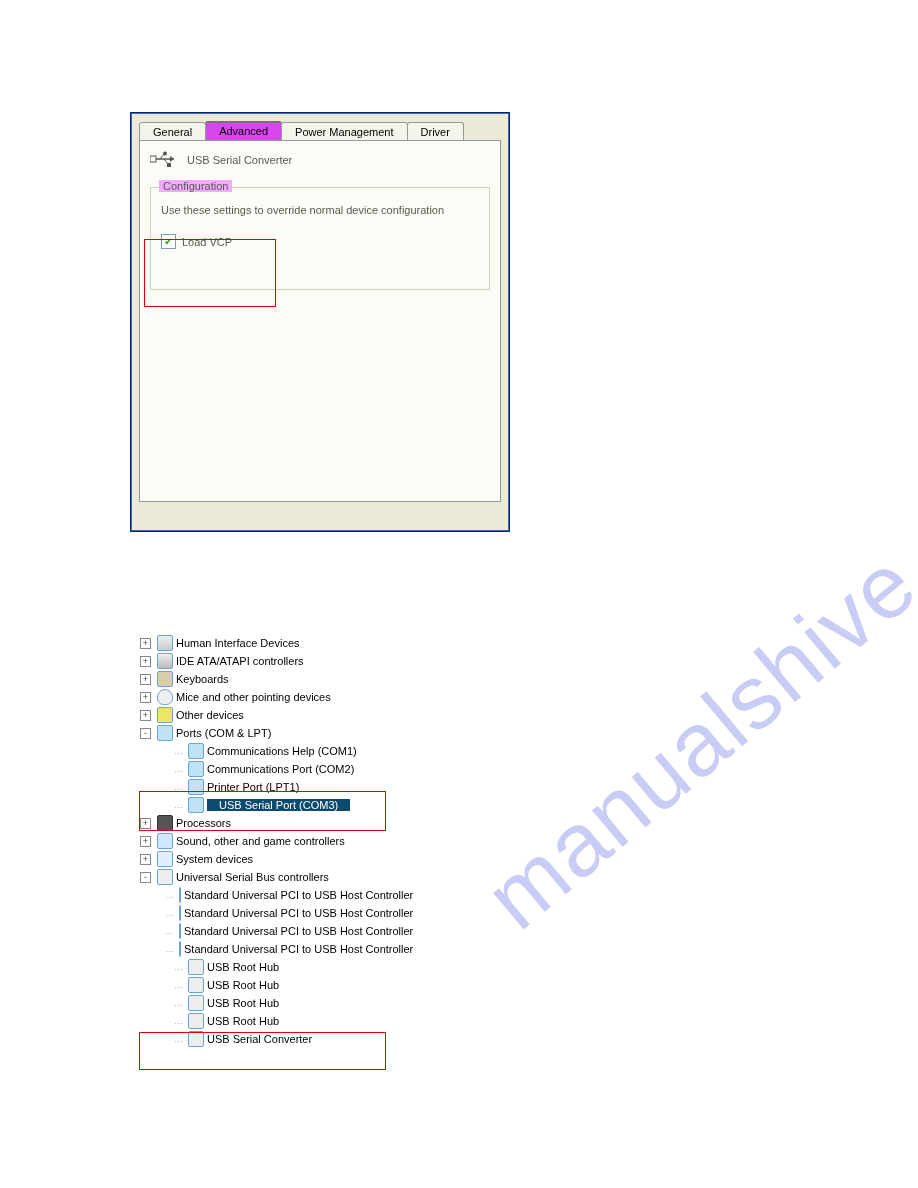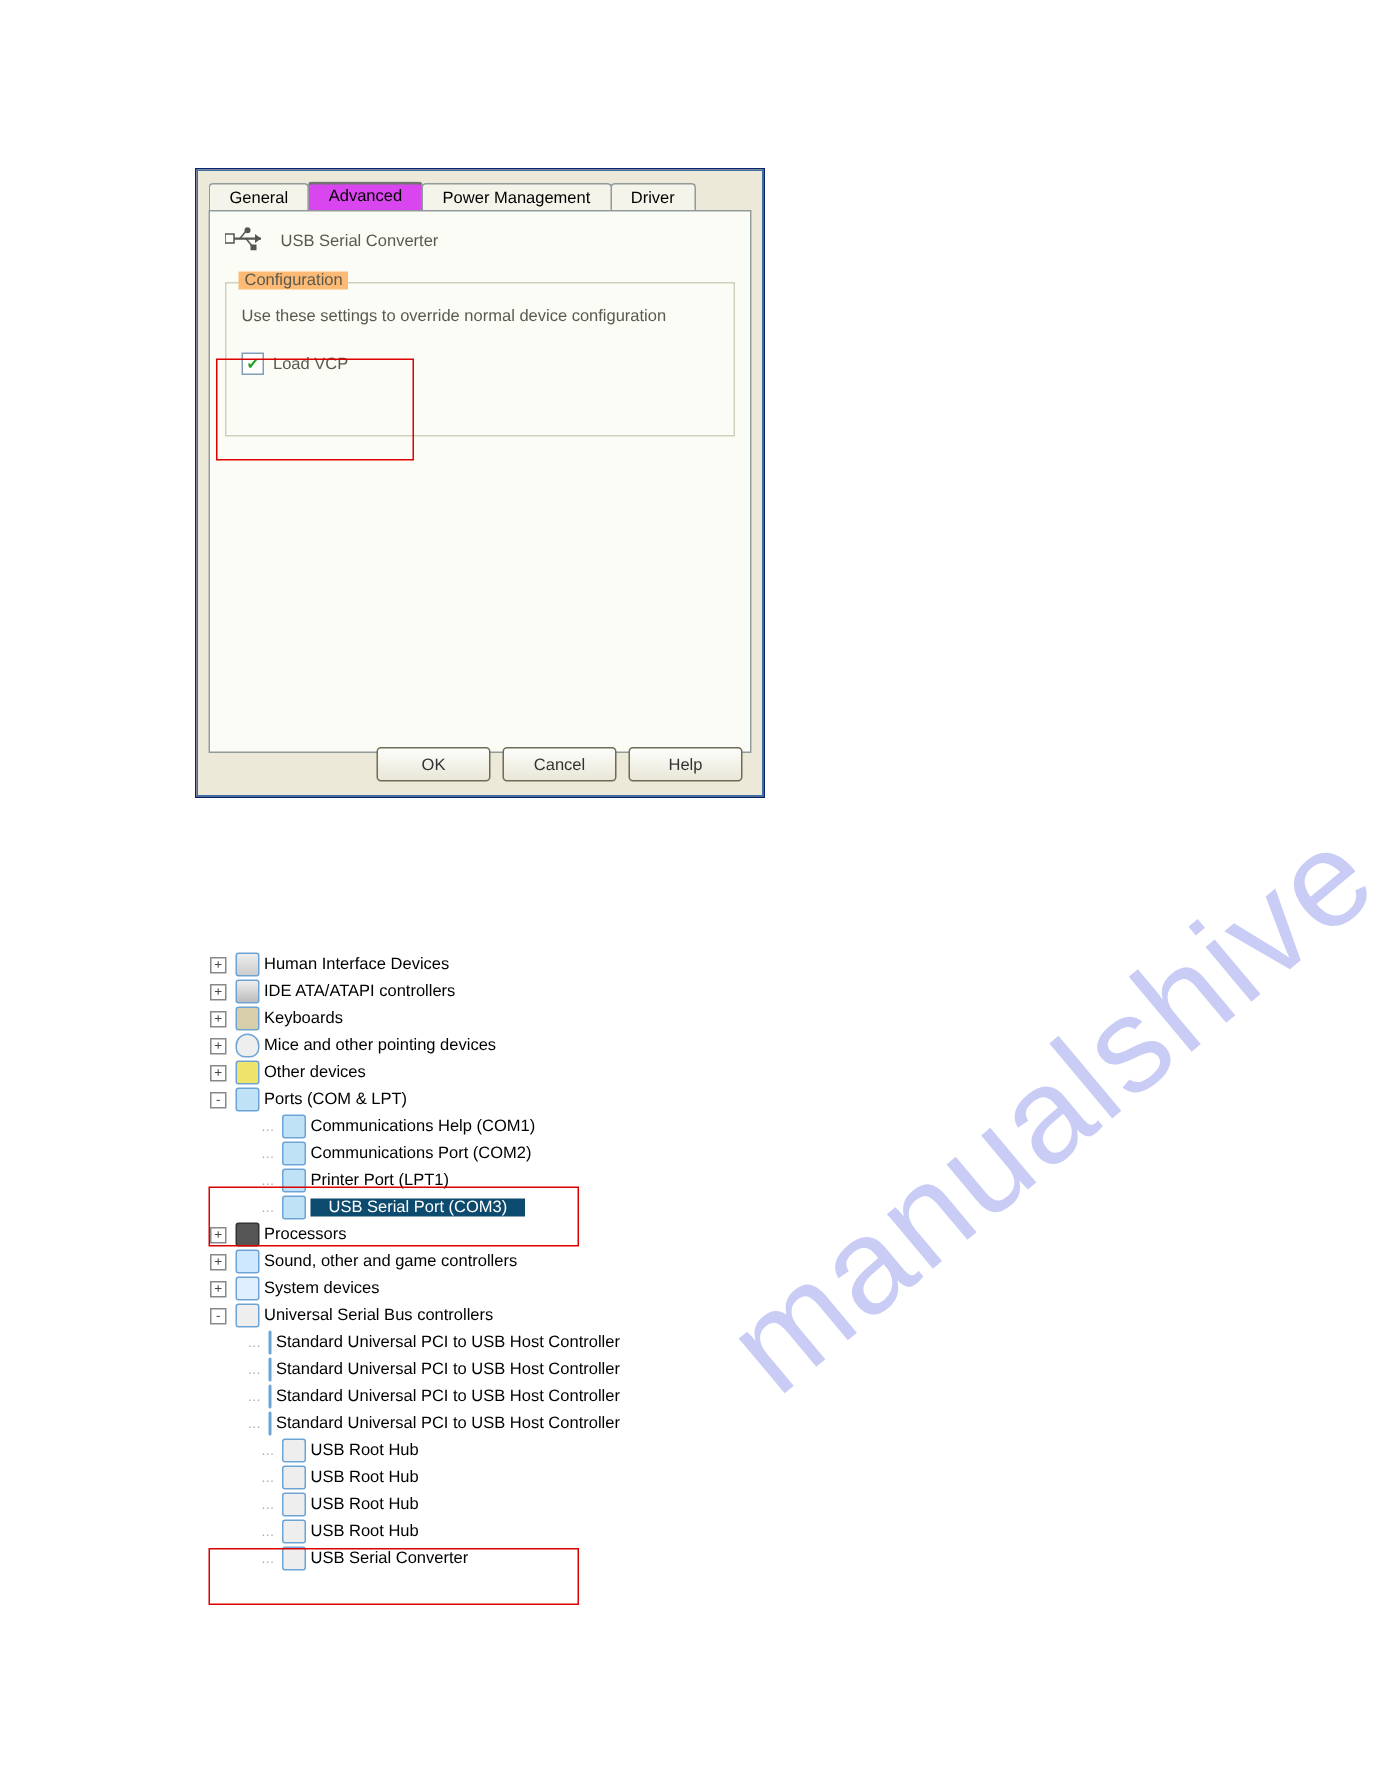--- a/index.html
+++ b/index.html
@@ -11,21 +11,21 @@
   .titlebar .tb-btn{width:18px;height:18px;margin-left:2px;border:1px solid #fff;border-radius:3px;display:flex;align-items:center;justify-content:center;font-size:10px;font-weight:bold}
   .tb-help{background:linear-gradient(#7aa9e8,#255fbe);color:#fff}
   .tb-close{background:linear-gradient(#e88b75,#c83418);color:#fff}
   .tabs{display:flex;margin:8px 0 0 8px}
   .tab{padding:3px 13px;border:1px solid #919b9c;border-bottom:none;background:#f5f4ea;margin-right:-1px;position:relative;top:1px;border-radius:3px 3px 0 0}
   .tab.active{background:#d946ef;z-index:2;top:0;border-top:2px solid #737373;padding-top:2px}
   .tabpage{margin:0 8px 8px 8px;border:1px solid #919b9c;background:#fcfcf7;height:340px;position:relative;padding:10px}
   .usb-icon{display:inline-block;vertical-align:middle;margin-right:8px}
   .devlabel{display:inline-block;vertical-align:middle;color:#5a594f}
   .fieldset{border:1px solid #d0d0bf;margin-top:18px;padding:10px 10px 40px 10px;position:relative}
-  .fieldset .legend{position:absolute;top:-8px;left:8px;background:#fdba74;padding:0 4px;color:#5a594f}
+  .fieldset .legend{position:absolute;top:-8px;left:8px;background:#f0abfc;padding:0 4px;color:#5a594f}
   .fieldset .desc{color:#5a594f;margin:6px 0 18px 0}
   .chk-row{display:flex;align-items:center;gap:6px;color:#5a594f}
   .chk{width:13px;height:13px;border:1px solid #7f9db9;background:#fff;display:flex;align-items:center;justify-content:center;font-size:10px;color:#21a121}
   .redbox1{position:absolute;border:1px solid #d00;pointer-events:none}
   .btnbar{position:absolute;right:14px;bottom:10px;display:flex;gap:8px}
   .winbtn{width:74px;height:21px;border:1px solid #6d6d57;border-radius:3px;background:linear-gradient(#fdfdfb,#e9e7d7);color:#333;font-size:11px;display:flex;align-items:center;justify-content:center}
   
   .tree{position:absolute;left:140px;top:634px;width:260px;z-index:2}
   .node{display:flex;align-items:center;height:18px;white-space:nowrap}
   .pm{width:9px;height:9px;border:1px solid #888;background:#fff;display:flex;align-items:center;justify-content:center;font-size:9px;line-height:9px;color:#444;margin-right:3px}
@@ -78,25 +78,20 @@
       <span class="legend">Configuration</span>
       <div class="desc">Use these settings to override normal device configuration</div>
       <div class="chk-row">
         <span class="chk">✔</span>
         <span>Load VCP</span>
       </div>
     </div>
     
     <div class="redbox1" style="left:4px;top:98px;width:130px;height:66px"></div>
   </div>
-  <div class="btnbar">
-    <div class="winbtn">OK</div>
-    <div class="winbtn">Cancel</div>
-    <div class="winbtn">Help</div>
-  </div>
 </div>
 
 <div class="tree" id="tree">
     <div class="node indent1">
       <span class="pm">+</span>
       <span class="tv-icon i-hid"></span>
       <span class="lbl">Human Interface Devices</span>
     </div>
     <div class="node indent1">
       <span class="pm">+</span>

